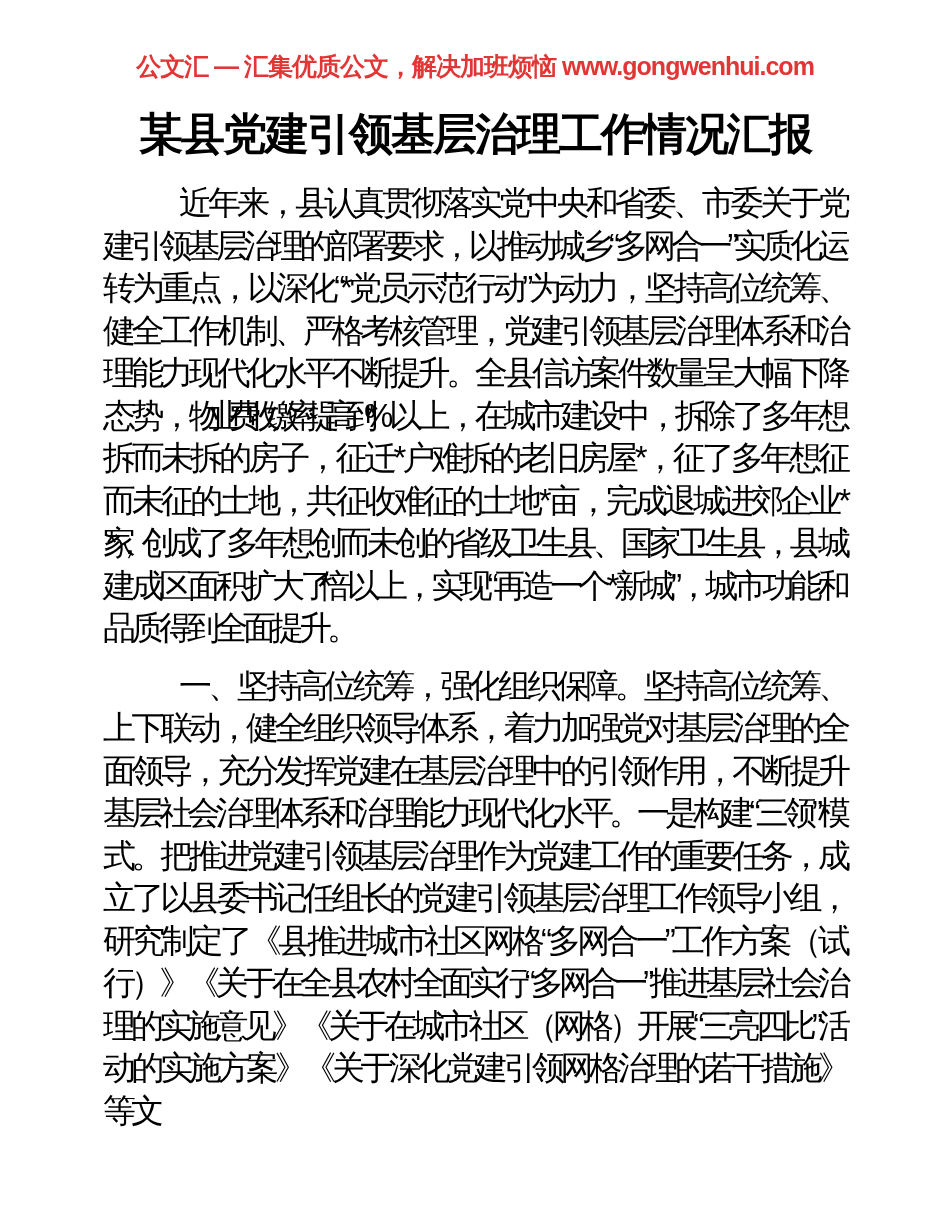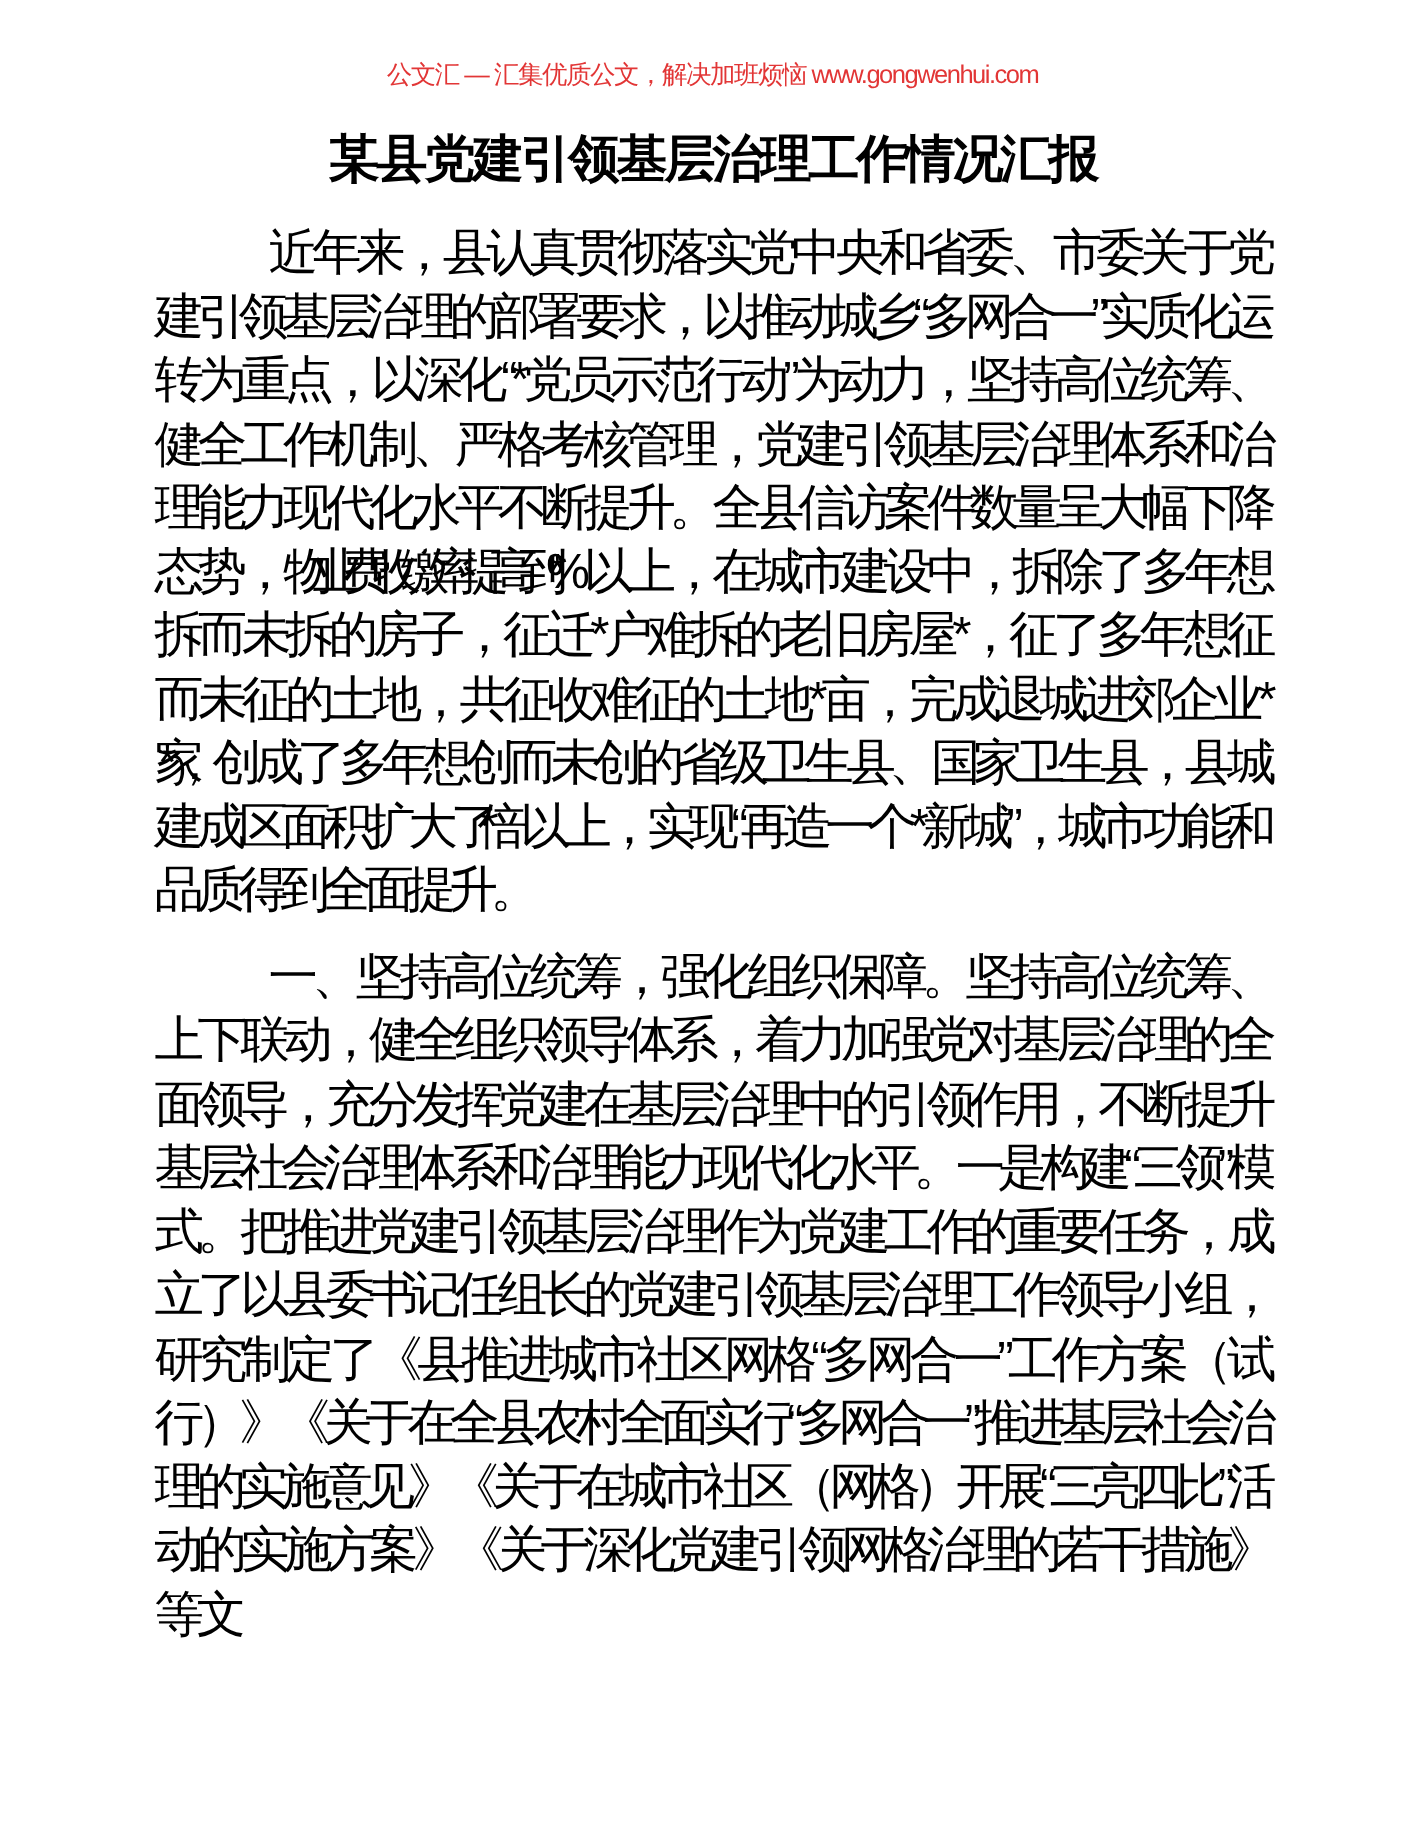--- a/index.html
+++ b/index.html
@@ -8,31 +8,31 @@
   }
   body {
     width: 950px;
     height: 1230px;
     background: #ffffff;
     font-family: "Liberation Sans", sans-serif;
     color: #000000;
     overflow: hidden;
   }
   .watermark {
-    margin-top: 38px;
+    margin-top: 50px;
     text-align: center;
-    font-size: 17px;
+    font-size: 25px;
     letter-spacing: -1px;
-    font-weight: 400;
+    font-weight: 700;
     white-space: nowrap;
   }
   .doc-title {
     margin: 22px 0 0 0;
     text-align: center;
-    font-size: 34px;
+    font-size: 44px;
     font-weight: 700;
     letter-spacing: -2px;
     color: #000000;
   }
   .doc-body {
     margin: 18px 104px 0 103px;
     font-size: 33px;
     line-height: 42.5px;
     letter-spacing: -5px;
     text-align: justify;

